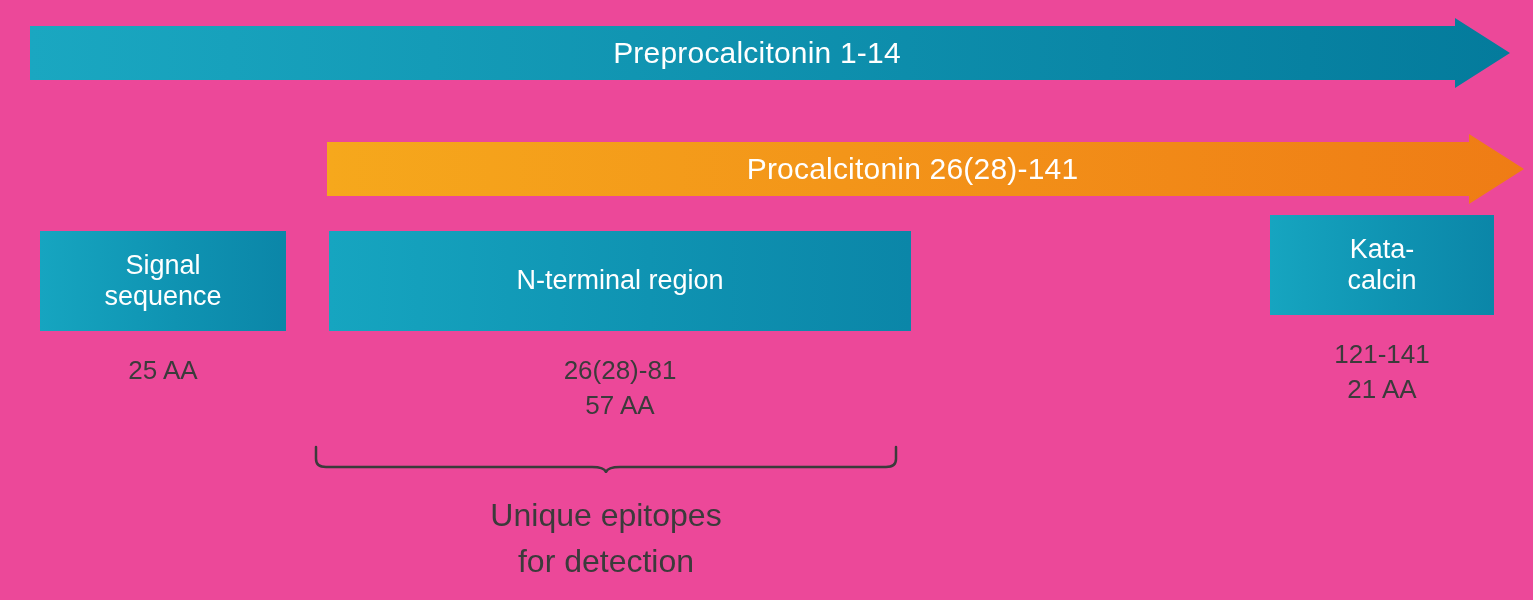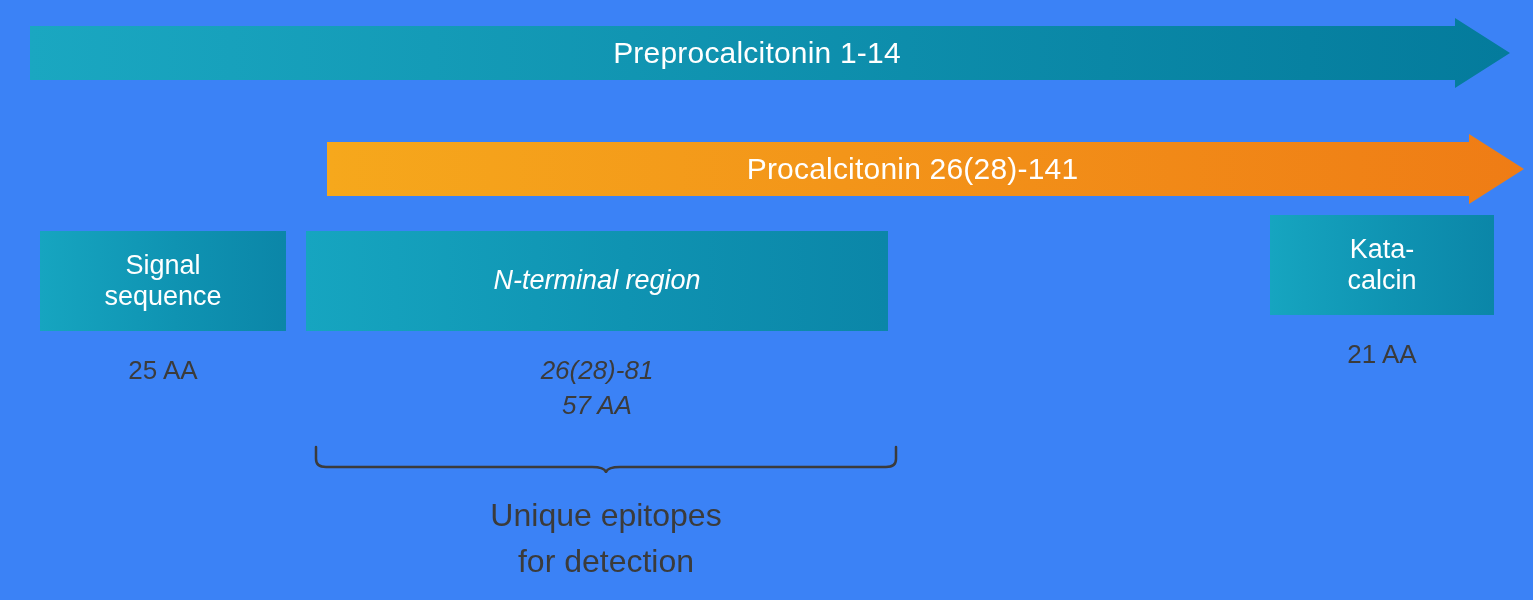--- a/index.html
+++ b/index.html
@@ -9,21 +9,21 @@
   }
   body {
     font-family: "Liberation Sans", sans-serif;
     color: #3b3b3b;
   }
   #canvas {
     position: relative;
     width: 1533px;
     height: 600px;
     overflow: hidden;
-    background: #3b82f6;
+    background: #ec4899;
   }
 
   
   .arrow-row {
     position: absolute;
     display: block;
   }
   .arrow-svg {
     display: block;
   }
@@ -122,41 +122,42 @@
       <div>
         <span>Signal</span>
         <span>sequence</span>
       </div>
     </div>
     <div class="segment-meta">
       <div>25 AA</div>
     </div>
   </div>
 
-  <div class="segment" style="left:306px; top:231px; width:582px;font-style:italic;">
+  <div class="segment" style="left:329px; top:231px; width:582px;">
     <div class="segment-box">
       <div>
         <span>N-terminal region</span>
       </div>
     </div>
     <div class="segment-meta">
       <div>26(28)-81</div>
       <div>57 AA</div>
     </div>
   </div>
 
 
   <div class="segment" style="left:1270px; top:215px; width:224px;">
     <div class="segment-box">
       <div>
         <span>Kata-</span>
         <span>calcin</span>
       </div>
     </div>
     <div class="segment-meta">
+      <div>121-141</div>
       <div>21 AA</div>
     </div>
   </div>
 
   <div class="brace" style="left:313px; top:445px; width:586px; height:28px;">
     <svg width="586" height="28" viewBox="0 0 586 28">
       <path d="M3,2 L3,14 Q3,22 13,22 L279,22 Q291,22 293,27 Q295,22 307,22 L573,22 Q583,22 583,14 L583,2" fill="none" stroke="#3b3b3b" stroke-width="2.5" stroke-linecap="round" stroke-linejoin="round"></path>
     </svg>
   </div>
 

